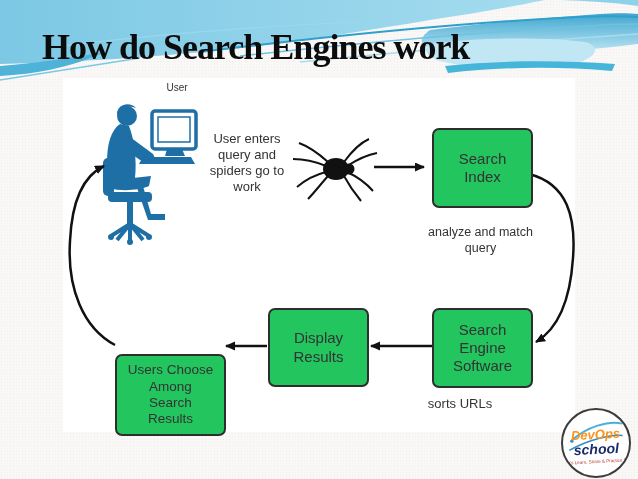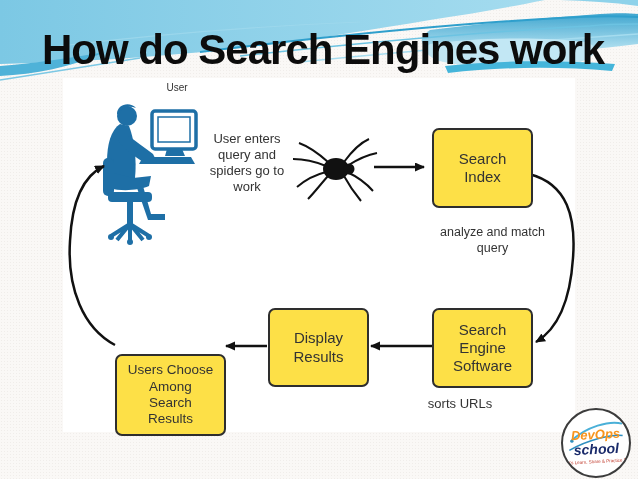--- a/index.html
+++ b/index.html
@@ -6,40 +6,40 @@
   .slide{
     position:relative; width:638px; height:479px; overflow:hidden;
     background:#faf8f6;
     background-image:radial-gradient(rgba(150,140,128,0.10) 1px, transparent 1px);
     background-size:3px 3px;
     font-family:"Liberation Sans", sans-serif;
   }
   .wave-header{position:absolute; top:0; left:0; z-index:1;}
   .slide-title{
     position:absolute; left:42px; top:26px; width:596px; z-index:4;
-    font-family:Liberation Sans, sans-serif; font-weight:bold;
-    font-size:42px; letter-spacing:-1px; color:#0c0c0c; white-space:nowrap;
+    font-family:Liberation Serif, serif; font-weight:bold;
+    font-size:36px; letter-spacing:-1px; color:#0c0c0c; white-space:nowrap;
   }
   .diagram-panel{
     position:absolute; left:63px; top:78px; width:512px; height:354px;
     background:#ffffff; z-index:2;
   }
   .flow-svg{position:absolute; left:0; top:0; z-index:2;}
   .fbox{
-    position:absolute; z-index:3; background:#fde047;
+    position:absolute; z-index:3; background:#22c55e;
     border:2px solid #2e2e2e; border-radius:7px;
     display:flex; align-items:center; justify-content:center;
     text-align:center; color:#333; line-height:1.22;
   }
   .preline{white-space:pre-line;}
   .diagram-label{position:absolute; z-index:3; color:#333; text-align:center;}
   .user-label{left:84px; top:4px; width:60px; font-size:10px;}
   .caption{left:134px; top:53px; width:100px; font-size:13px; line-height:1.23;}
   .annotation{font-size:12.5px; line-height:1.3;}
-  .analyze-note{left:372px; top:146px; width:115px;}
+  .analyze-note{left:360px; top:146px; width:115px;}
   .sorts-note{left:347px; top:318px; width:100px; font-size:13px;}
   .box-search-index{left:369px; top:50px; width:97px; height:76px; font-size:15px;}
   .box-ses{left:369px; top:230px; width:97px; height:76px; font-size:15px;}
   .box-display{left:205px; top:230px; width:97px; height:75px; font-size:15px;}
   .box-users{left:52px; top:229px; width:107px; height:78px; font-size:13.5px;margin-top:47px;}
   .logo{
     position:absolute; left:561px; top:408px; width:70px; height:70px; z-index:5;
     background:#fff; border:2px solid #3c3c3c; border-radius:50%;
     box-sizing:border-box; overflow:hidden; text-align:center;
   }

